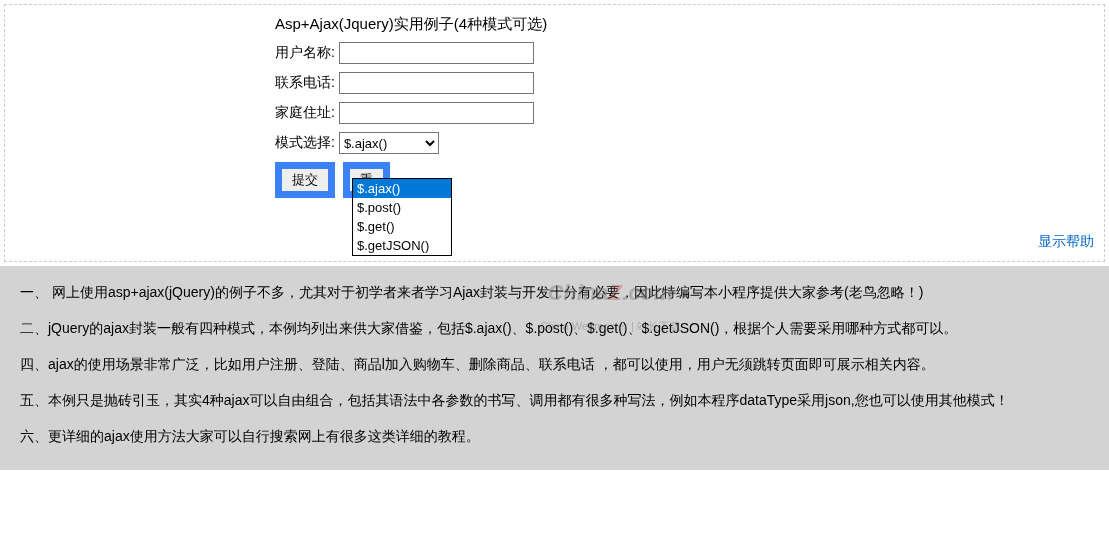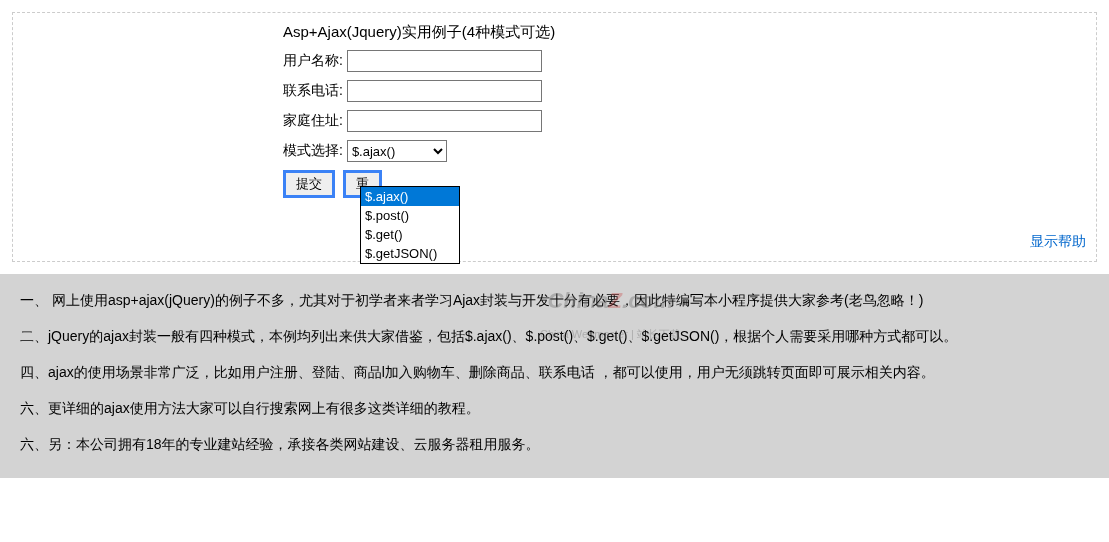--- a/index.html
+++ b/index.html
@@ -11,21 +11,21 @@
     body {
       font-family: Arial, "SimSun", sans-serif;
       font-size: 14px;
       background: #ffffff;
       width: 1109px;
     }
     
     .form-section {
       border: 1px dashed #cccccc;
       padding: 10px;
-      margin: 12px;
+      margin: 4px;
     }
     
     .form-content {
       margin-left: 260px;
       position: relative;
     }
     
     .title {
       font-size: 15px;
       margin-bottom: 8px;
@@ -79,21 +79,21 @@
       background: #0078d7;
       color: #ffffff;
     }
     
     .button-row {
       margin-top: 4px;
     }
     
     .btn {
       padding: 2px 10px;
-      border: 3px solid #3b82f6;
+      border: 7px solid #3b82f6;
       background: #efefef;
       font-size: 13px;
       cursor: pointer;
       margin-right: 4px;
     }
     
     .help-link-container {
       text-align: right;
       margin-top: 35px;
     }
@@ -193,15 +193,15 @@
 <div class="help-section">
   <div class="watermark">
     <div class="watermark-logo">
       <span>China</span><span class="z">Z</span><span>.com</span>
     </div>
     <div class="watermark-sub">China Webmaster | 站长下载</div>
   </div>
   <p class="help-paragraph">一、 网上使用asp+ajax(jQuery)的例子不多，尤其对于初学者来者学习Ajax封装与开发十分有必要，因此特编写本小程序提供大家参考(老鸟忽略！)</p>
   <p class="help-paragraph">二、jQuery的ajax封装一般有四种模式，本例均列出来供大家借鉴，包括$.ajax()、$.post()、$.get()、$.getJSON()，根据个人需要采用哪种方式都可以。</p>
   <p class="help-paragraph">四、ajax的使用场景非常广泛，比如用户注册、登陆、商品l加入购物车、删除商品、联系电话 ，都可以使用，用户无须跳转页面即可展示相关内容。</p>
+  <p class="help-paragraph">五、本例只是抛砖引玉，其实4种ajax可以自由组合，包括其语法中各参数的书写、调用都有很多种写法，例如本程序dataType采用json,您也可以使用其他模式！</p>
   <p class="help-paragraph">六、更详细的ajax使用方法大家可以自行搜索网上有很多这类详细的教程。</p>
-  <p class="help-paragraph">六、另：本公司拥有18年的专业建站经验，承接各类网站建设、云服务器租用服务。</p>
 </div>
 
 </body></html>

